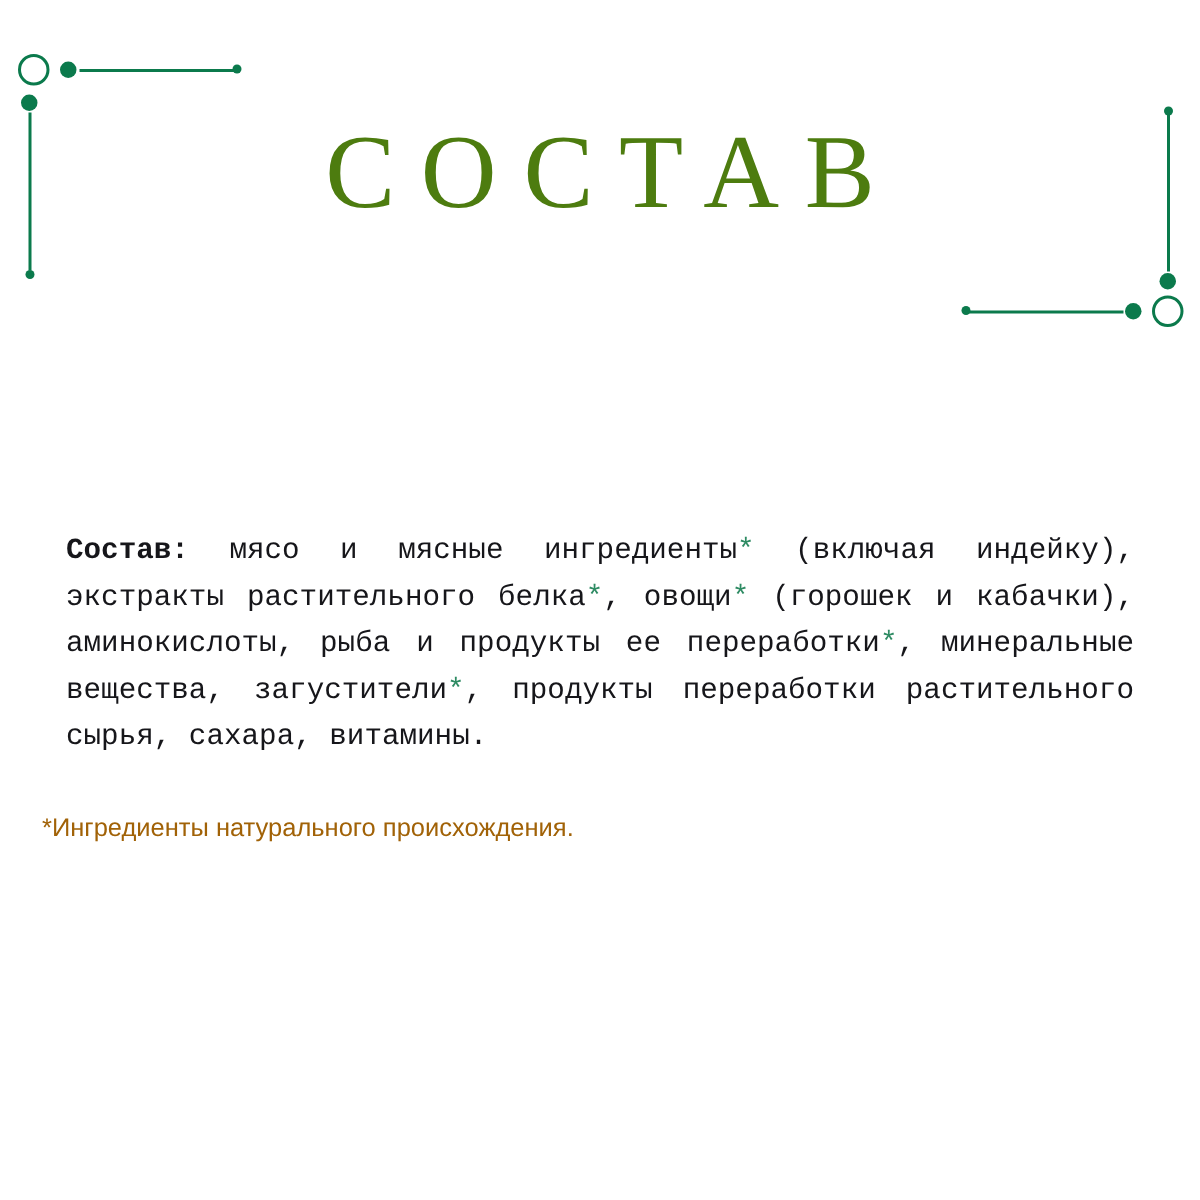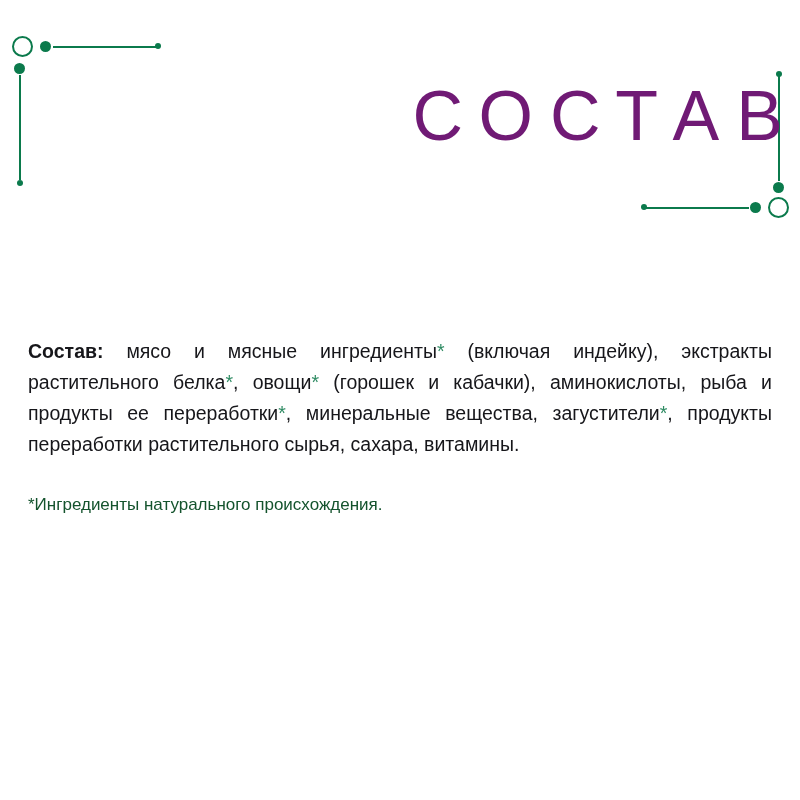--- a/index.html
+++ b/index.html
@@ -63,65 +63,66 @@
   #deco-br-dot-v-big { left: 773px; top: 182px; width: 11px;  height: 11px; }
   #deco-br-line-v    { left: 777.5px; top: 76px; height: 105px; }
   #deco-br-dot-v-end { left: 776px; top: 71px;  width: 6px;   height: 6px; }
 
   
   #page-title {
     position: absolute;
     left: 0;
     right: 0;
     top: 78px;
-    text-align: right;
-    color: #701a75;
+    text-align: center;
+    color: #4d7c0f;
     font-size: 70px;
     line-height: 76px;
     font-weight: 400;
     letter-spacing: 17px;
     text-indent: 17px;
-    font-family: Liberation Sans, sans-serif;
+    font-family: Liberation Serif, serif;
   }
 
   
   #content {
     position: absolute;
     left: 28px;
     top: 336px;
     width: 744px;
     color: #16161a;
     font-size: 19.5px;
     line-height: 31px;
   }
   .para {
     text-align: justify;
     text-justify: inter-word;
-    margin: 0;
+    margin: 16px;
+    font-family: Liberation Mono, monospace;
   }
   .para.lead {
     margin-bottom: 0;
   }
   .lbl {
     font-weight: bold;
   }
   .star {
     color: #2E8B63;
   }
   sub {
     font-size: 0.65em;
     vertical-align: baseline;
     position: relative;
     bottom: -0.28em;
   }
   #para-guaranteed-wrap { margin-top: 32px; }
   #para-added-wrap { margin-top: 48px; }
   #footnote {
     margin-top: 33px;
-    color: #14532d;
+    color: #a16207;
     font-size: 17px;
     line-height: 24px;
     text-align: left;
   }
 </style>
 </head>
 <body>
 
 <div id="page">
 

